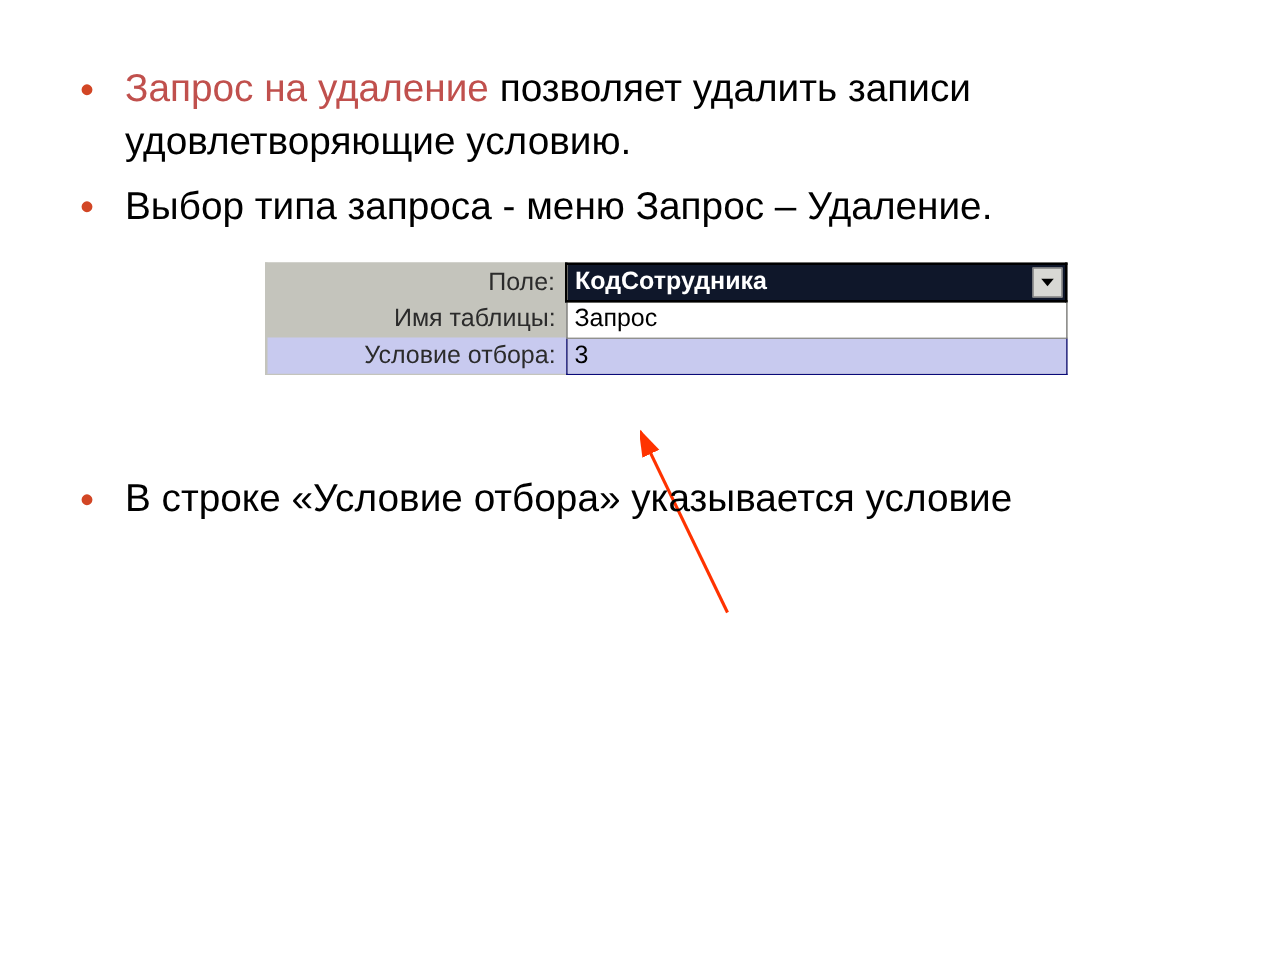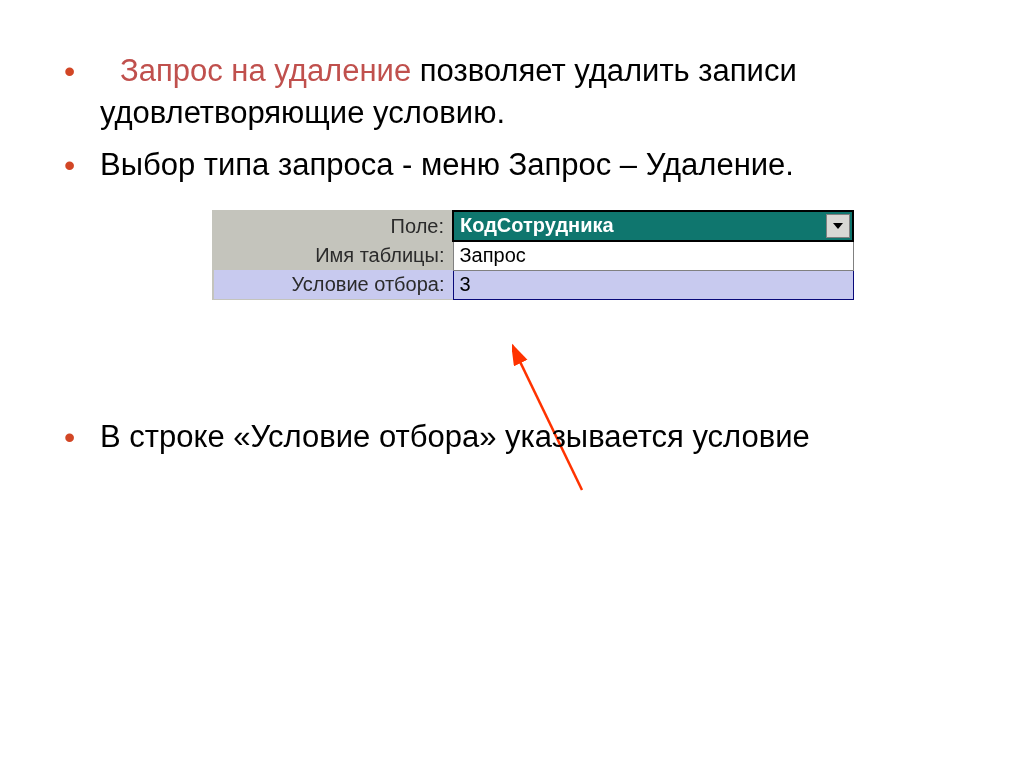--- a/index.html
+++ b/index.html
@@ -30,21 +30,20 @@
   ul.bullets li::before {
     content: "•";
     color: #d24625;
     font-size: 32px;
     position: absolute;
     left: -36px;
     top: 0;
   }
   .highlight {
     color: #c0504d;
-    margin-left: 20px;
   }
   .grid-wrap {
     margin: 24px auto 16px auto;
     width: 640px;
     position: relative;
   }
   .query-grid {
     display: table;
     border-collapse: collapse;
     width: 100%;
@@ -79,21 +78,21 @@
     position: relative;
   }
   .grow.selected .gcell-val {
     background: #c8caef;
     border-color: #090979;
   }
   .grow.selected .gcell-label {
     background: #c8caef;
   }
   .grow.inverted .gcell-val {
-    background: #0f766e;
+    background: #0f172a;
     color: #ffffff;
     border: 2px solid #000000;
     font-weight: bold;
   }
   .dd-btn {
     display: inline-block;
     width: 22px;
     height: 22px;
     background: #d8d8d4;
     border: 1px solid #808080;
@@ -115,21 +114,21 @@
     position: absolute;
     top: 8px; left: 6px;
   }
   .arrow-svg {
     position: absolute;
     left: 300px;
     top: 130px;
     pointer-events: none;
   }
   .lower-block {
-    margin-top: 116px;
+    margin-top: 78px;
   }
 </style>
 </head>
 <body>
 
 <div class="content">
 
   <ul class="bullets">
     <li>
       <span class="highlight">Запрос на удаление</span><span> позволяет удалить записи удовлетворяющие условию.</span>

